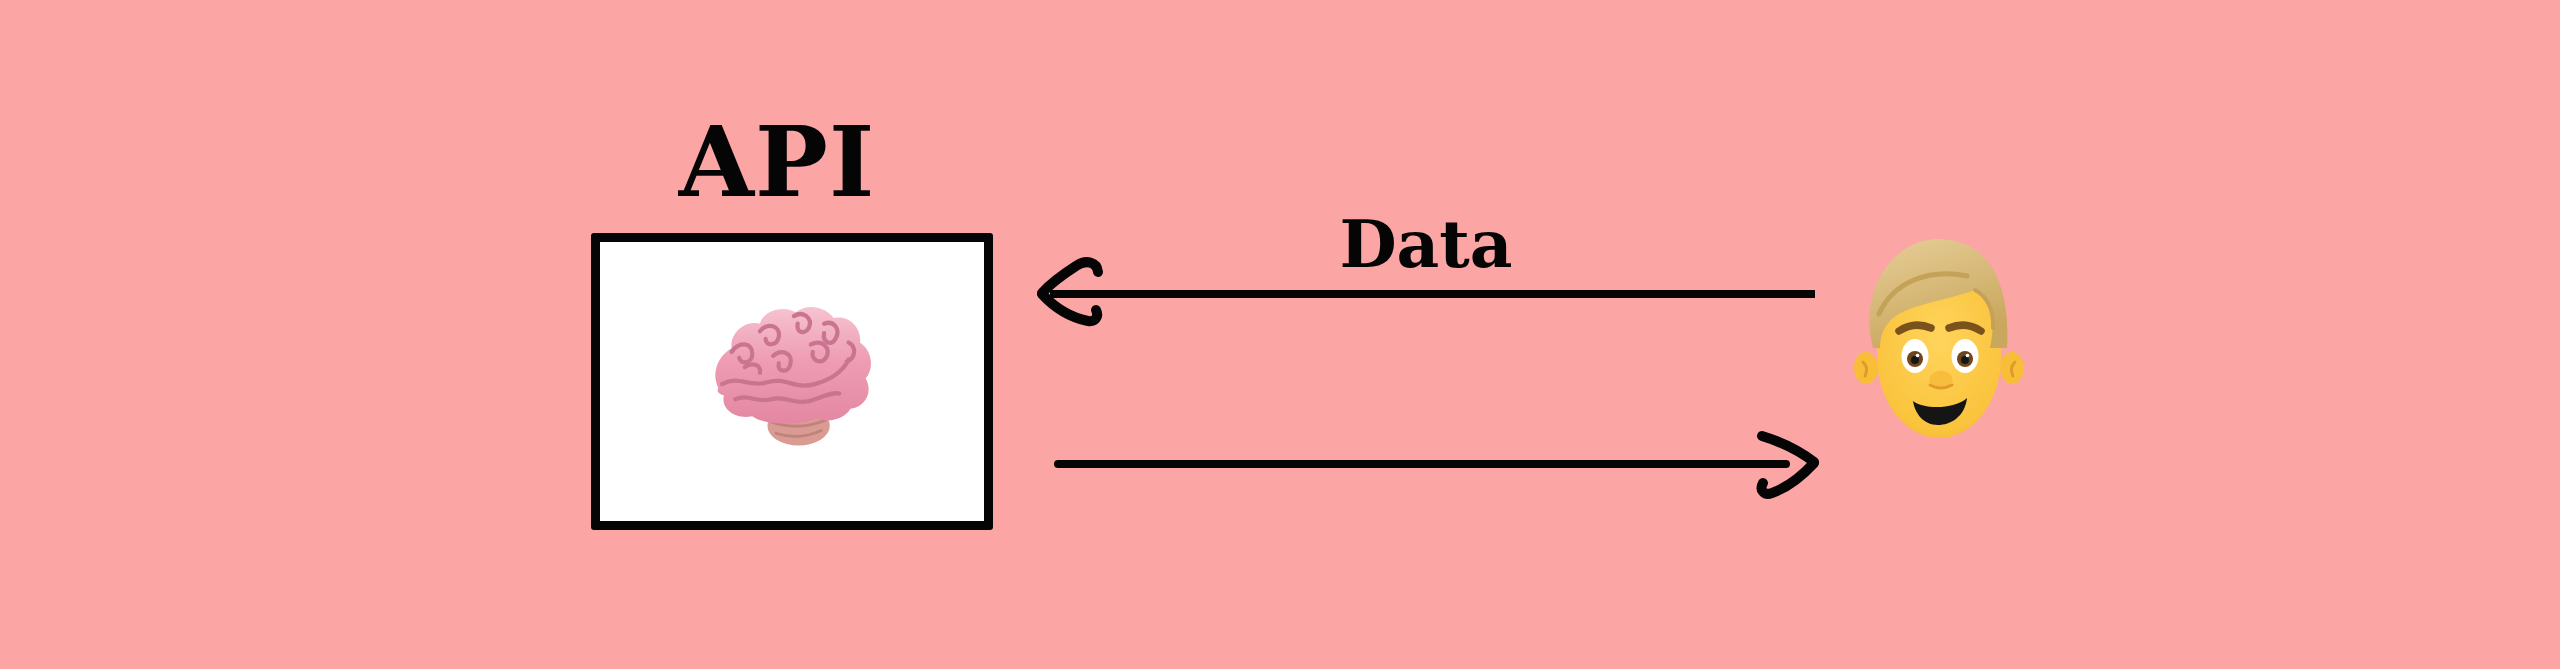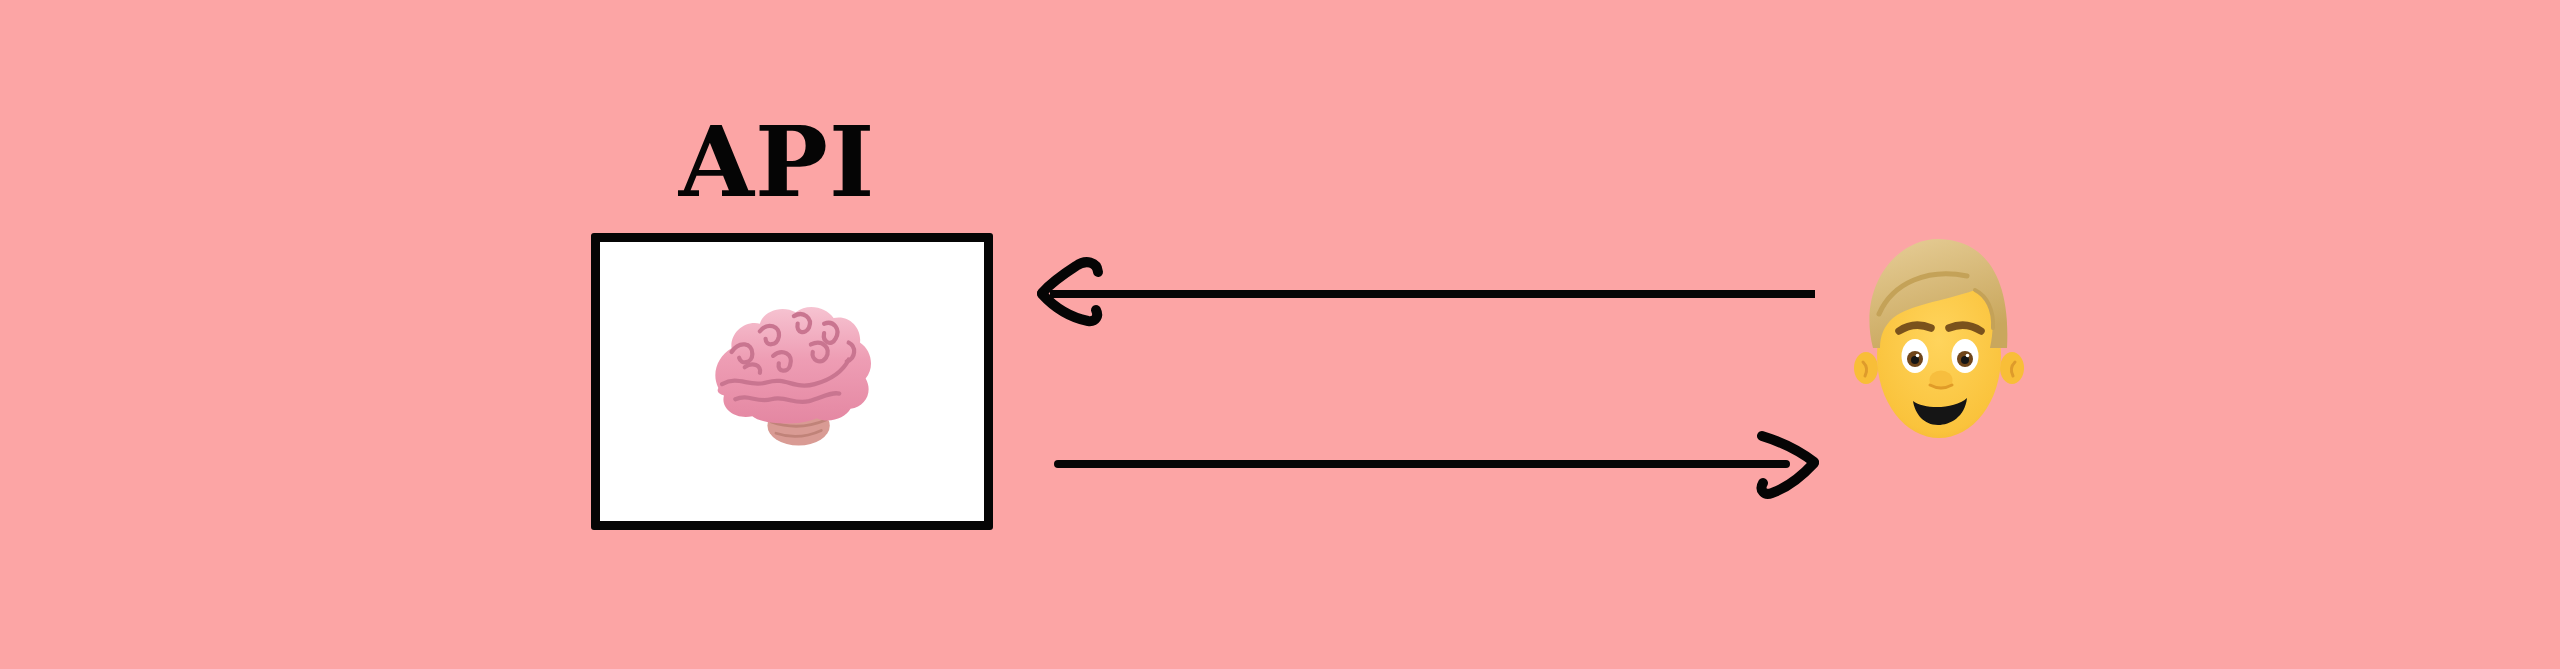--- a/index.html
+++ b/index.html
@@ -129,20 +129,21 @@
       <path d="M 1042 294 C 1053 306 1068 317 1088 321 C 1096 322 1099 316 1096 310" stroke-width="10" stroke-linecap="round"></path>
     </g>
 
     <g stroke="#050505" fill="none">
       <path d="M 1058 464 L 1786 464" stroke-width="8" stroke-linecap="round"></path>
       <path d="M 1762 436 C 1785 443 1801 452 1814 462" stroke-width="10" stroke-linecap="round"></path>
       <path d="M 1814 463 C 1802 476 1789 487 1772 493 C 1764 496 1759 490 1763 483" stroke-width="10" stroke-linecap="round"></path>
     </g>
   </svg>
 
+  <div class="diagram-label data-label">Data</div>
 
 
   <svg class="man-figure" viewBox="0 0 172 208">
     <defs>
       <radialGradient id="faceGrad" cx="0.5" cy="0.4" r="0.75">
         <stop offset="0" stop-color="#FFD45C"></stop>
         <stop offset="0.75" stop-color="#FAC33C"></stop>
         <stop offset="1" stop-color="#EFAC2F"></stop>
       </radialGradient>
       <linearGradient id="hairGrad" x1="0" y1="0" x2="0.4" y2="1">

